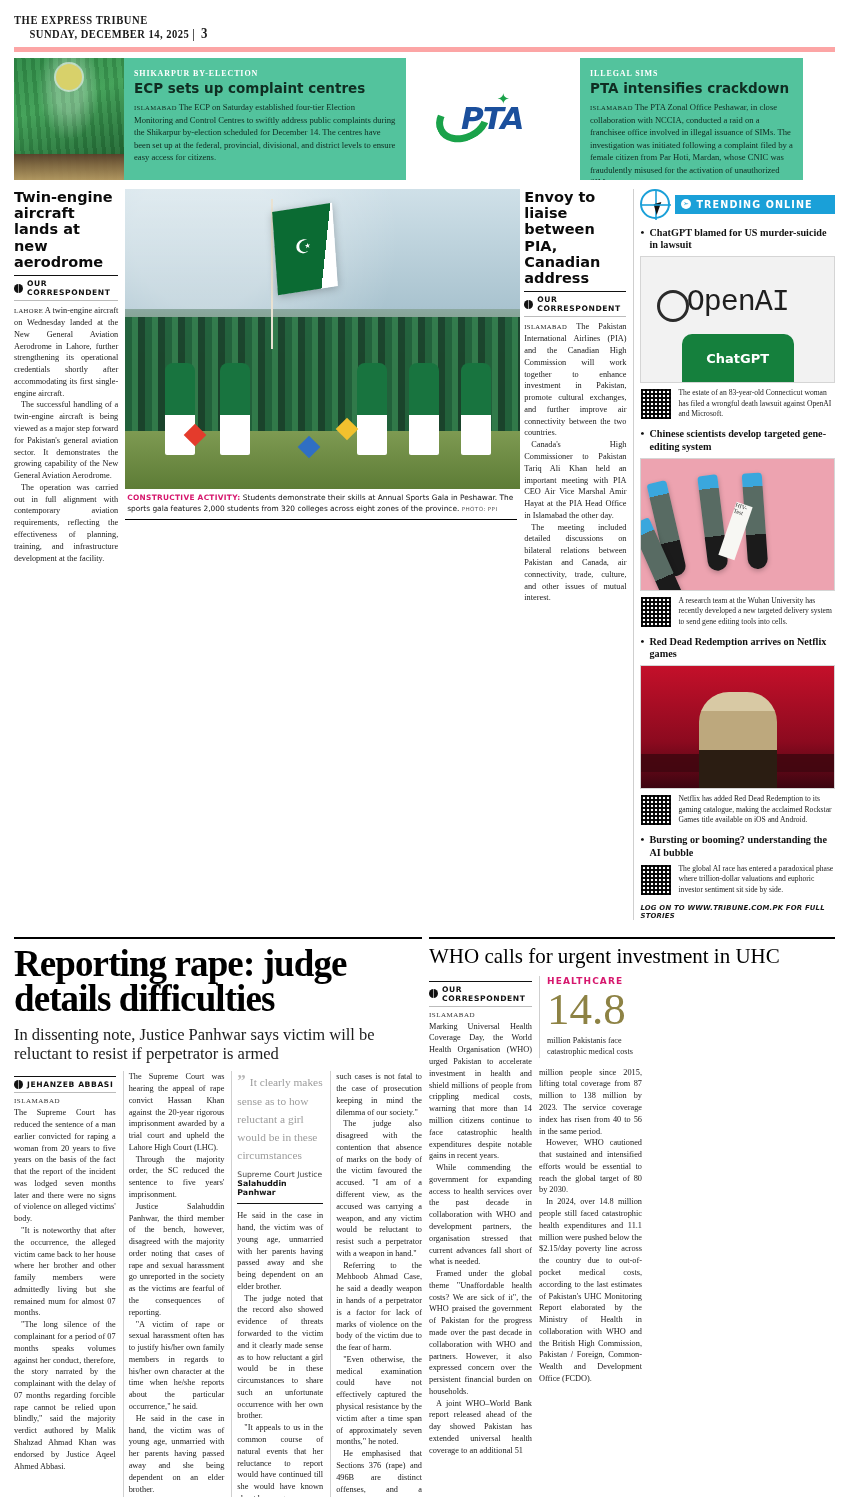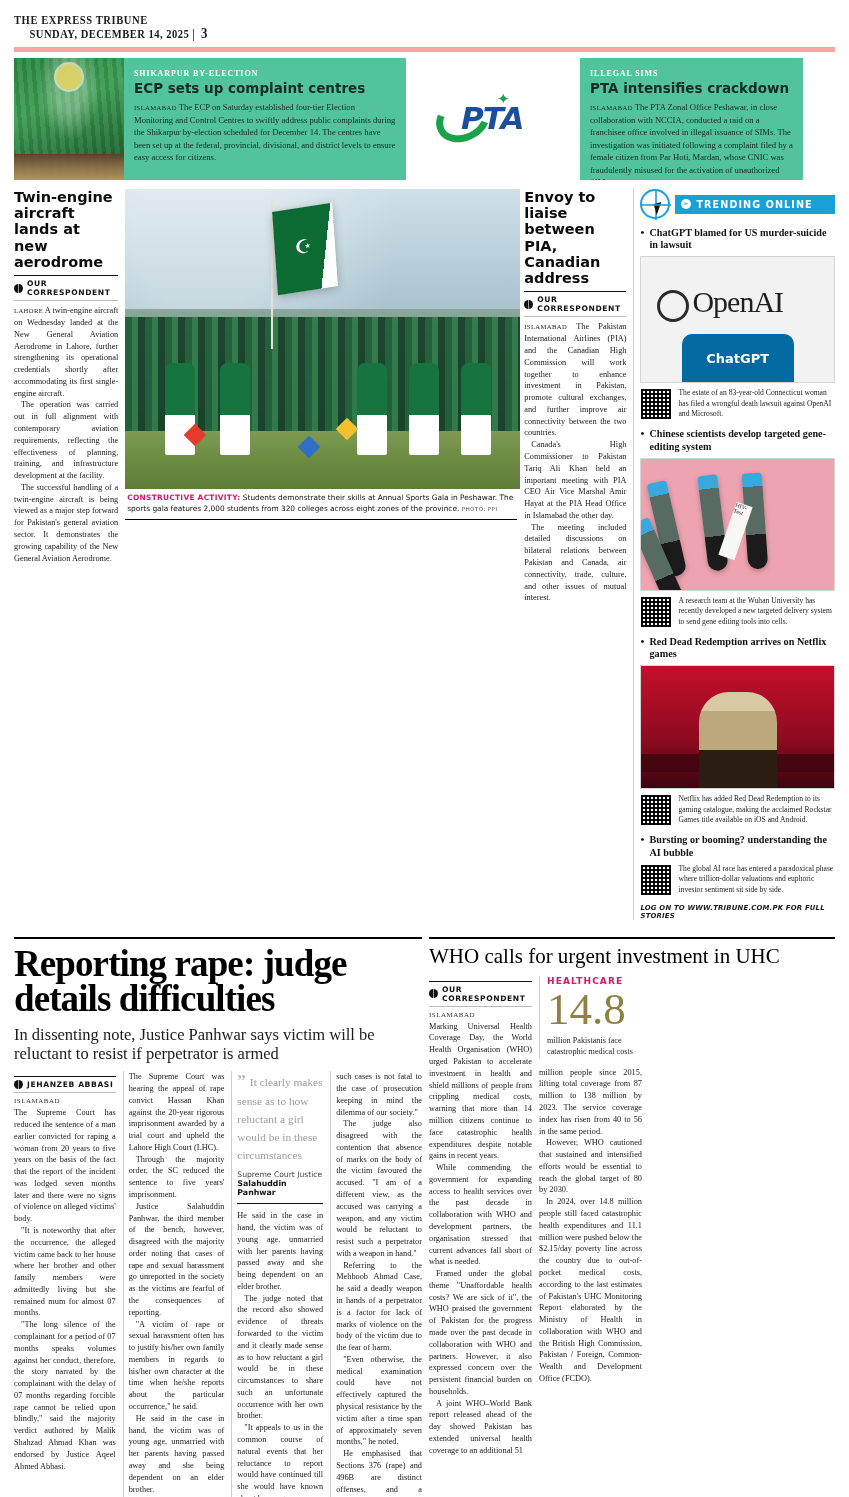--- a/index.html
+++ b/index.html
@@ -227,29 +227,29 @@
     font-family: "Liberation Serif", serif; font-size: 10.2px; font-weight: 700;
     line-height: 1.2; padding-left: 9px; position: relative; color: #111;
   }
   .trend-title::before {
     content: "\2022"; position: absolute; left: 0; top: -1px; font-size: 11px;
   }
   .t-img { margin-top: 5px; border: 1px solid #d5d5d5; position: relative; overflow: hidden; }
   .img-openai { height: 127px; background: #f2f2f2; }
   .img-openai .oatext {
     position: absolute; left: 50%; top: 36%; transform: translate(-50%,-50%);
-    font-family: Liberation Serif, serif; font-size: 30px; color: #1f1f1f; letter-spacing: -1px;
+    font-family: Liberation Mono, monospace; font-size: 30px; color: #1f1f1f; letter-spacing: -1px;
   }
   .img-openai .oaflower {
     position: absolute; left: 16px; top: 26%; width: 32px; height: 32px;
     border: 3px solid #2b2b2b; border-radius: 50%;
   }
   .img-openai .chip {
     position: absolute; left: 50%; transform: translateX(-50%); bottom: 0;
-    width: 112px; height: 48px; background: #0369a1; border-radius: 10px 10px 0 0;
+    width: 112px; height: 48px; background: #15803d; border-radius: 10px 10px 0 0;
     display: flex; align-items: center; justify-content: center;
   }
   .img-openai .chip span {
     font-family: "DejaVu Sans", sans-serif; font-weight: 700; color: #fff; font-size: 13px;
   }
   .img-vials { height: 133px; background: #eda3b0; }
   .img-vials .vial {
     position: absolute; width: 20px; height: 96px; border-radius: 4px 4px 11px 11px;
     background: linear-gradient(180deg,#3aa7dd 0 14%,#586b63 14% 64%,#1b1b1b 64% 100%);
     box-shadow: 0 2px 5px rgba(0,0,0,.25);
@@ -377,22 +377,22 @@
     <div class="col c1">
       <h2 class="hl">Twin-engine aircraft lands at new aerodrome</h2>
       <div class="byline">
         <span class="globe"></span>
         <span>OUR CORRESPONDENT</span>
       </div>
       <p class="body first">
         <span class="dl">LAHORE</span>
         <span>A twin-engine aircraft on Wednesday landed at the New General Aviation Aerodrome in Lahore, further strengthening its operational credentials shortly after accommodating its first single-engine aircraft.</span>
       </p>
+      <p class="body">The successful handling of a twin-engine aircraft is being viewed as a major step forward for Pakistan's general aviation sector. It demonstrates the growing capability of the New General Aviation Aerodrome.</p>
       <p class="body">The operation was carried out in full alignment with contemporary aviation requirements, reflecting the effectiveness of planning, training, and infrastructure development at the facility.</p>
-      <p class="body">The successful handling of a twin-engine aircraft is being viewed as a major step forward for Pakistan's general aviation sector. It demonstrates the growing capability of the New General Aviation Aerodrome.</p>
     </div>
 
     <div class="col" style="width:395px">
       <div class="photo-main">
         <div class="sky-h"></div>
         <div class="crowd"></div>
         <div class="field"></div>
         <div class="pole"></div>
         <div class="flag"></div>
         <div class="person" style="left:40px"></div>

